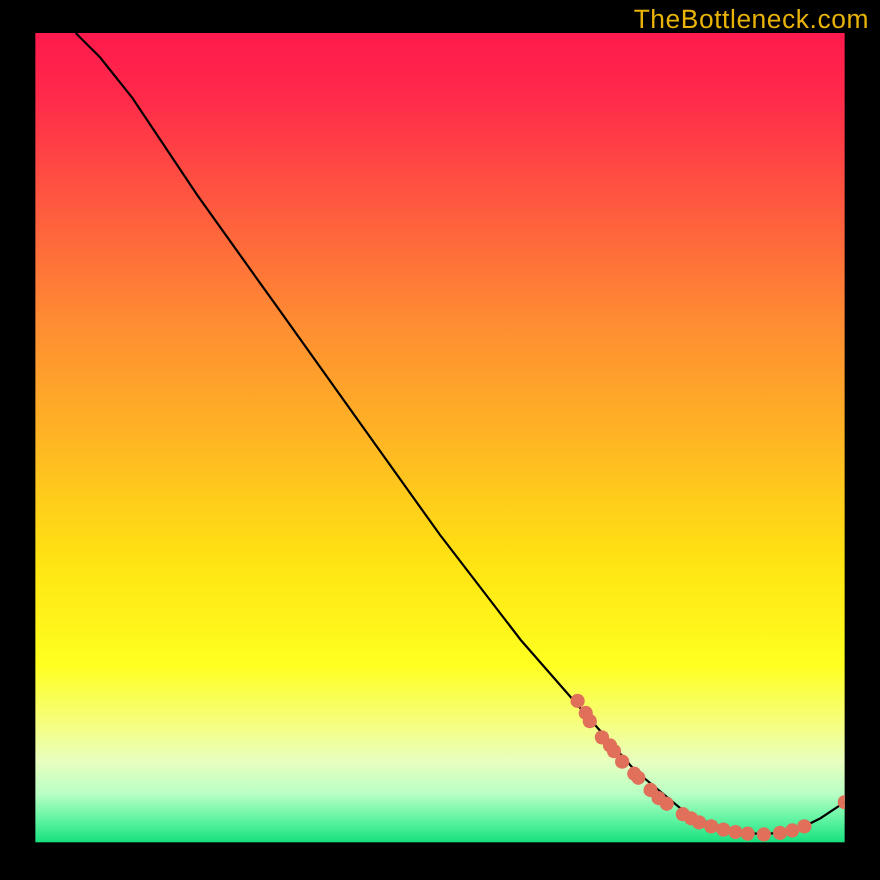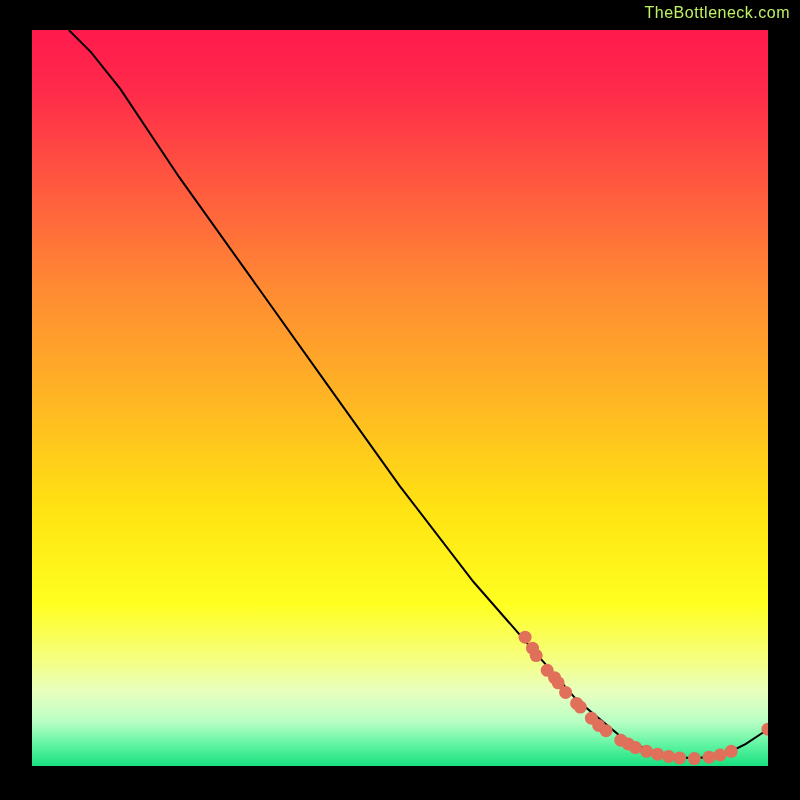--- a/index.html
+++ b/index.html
@@ -14,22 +14,22 @@
   .stage {
     position: relative;
     width: 800px;
     height: 800px;
     background: #000;
   }
   .watermark {
     position: absolute;
     top: 4px;
     right: 10px;
-    color: #bef264;
-    font-size: 16px;
+    color: #eab308;
+    font-size: 24px;
     font-weight: 500;
     letter-spacing: 0.5px;
     user-select: none;
   }
   .plot {
     position: absolute;
     left: 32px;
     top: 30px;
     width: 736px;
     height: 736px;

